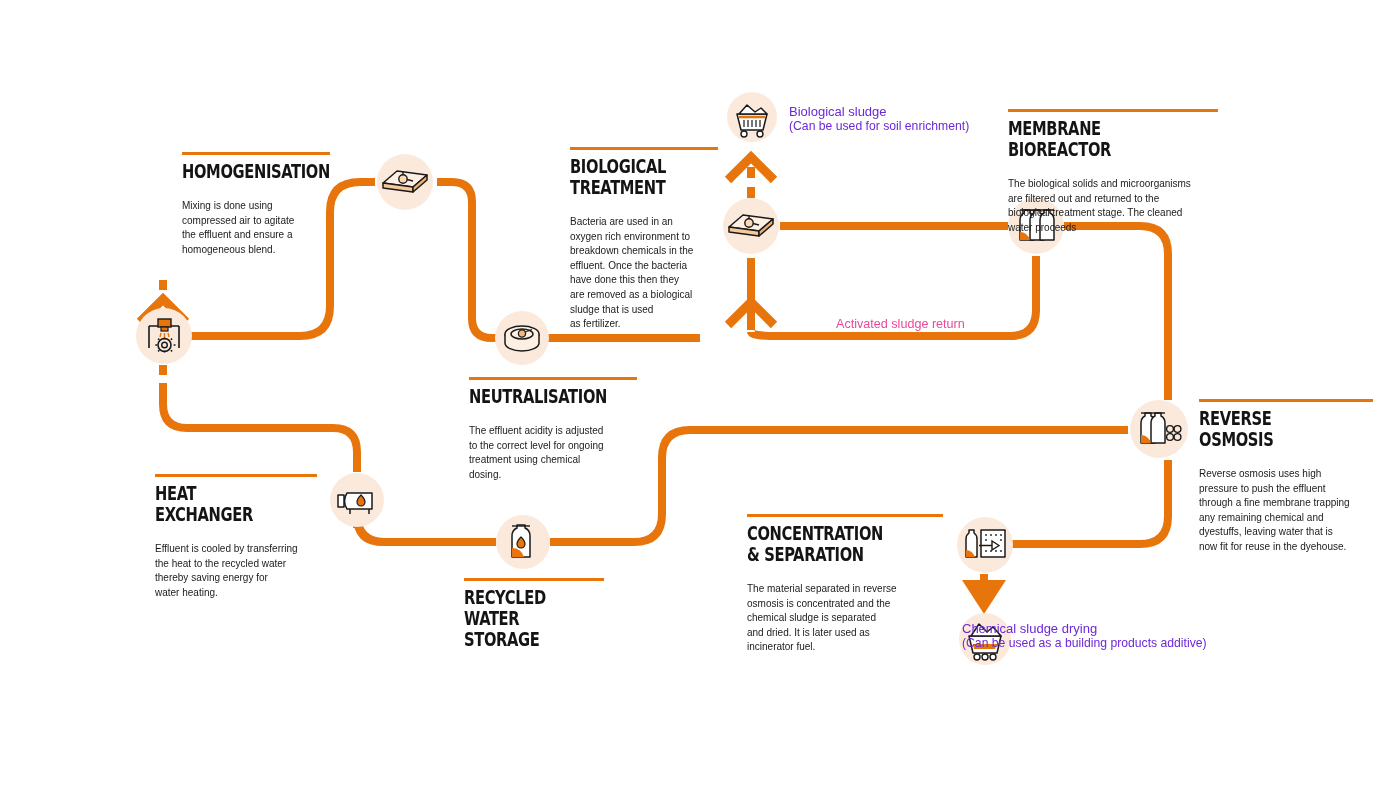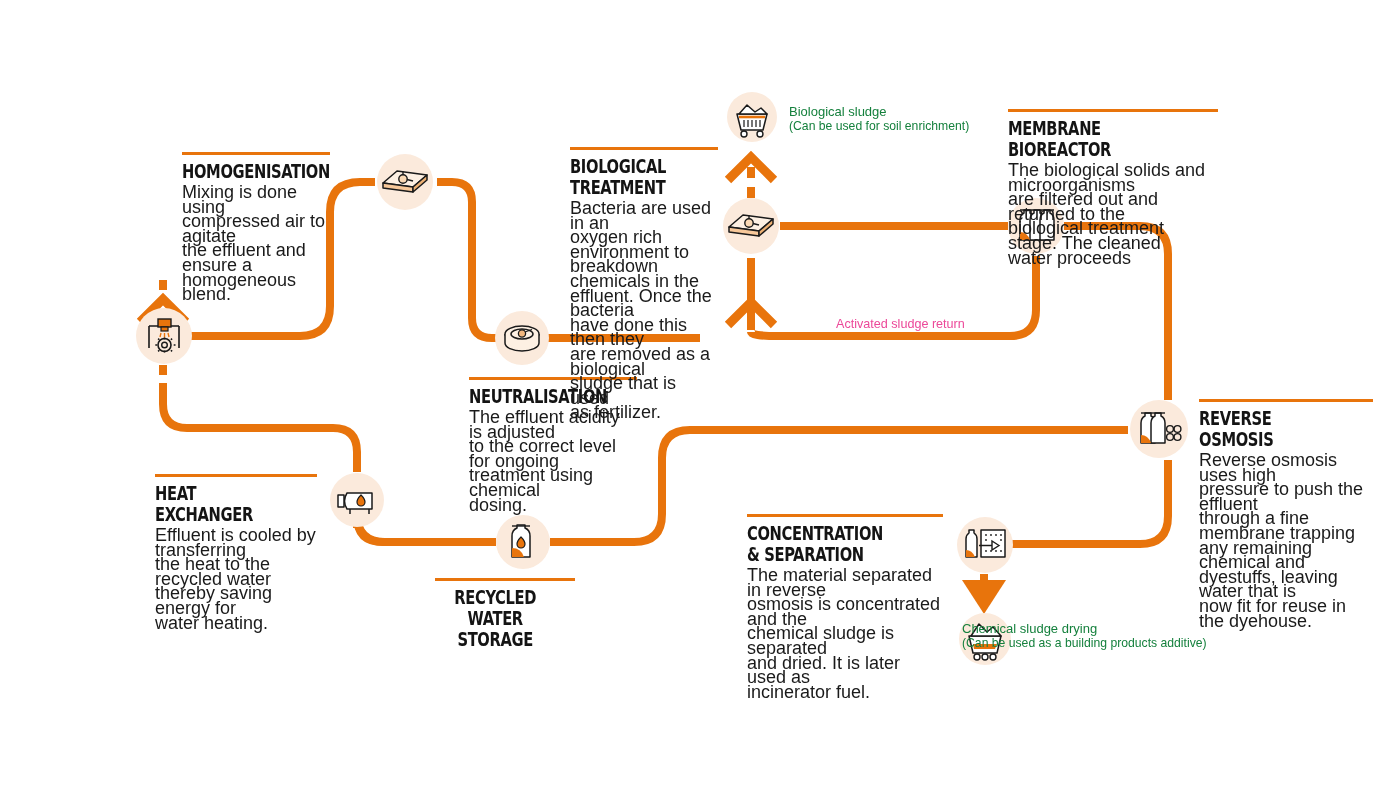--- a/index.html
+++ b/index.html
@@ -7,23 +7,23 @@
        font-family:"Liberation Sans","DejaVu Sans",sans-serif;}
   #stage{position:absolute;left:0;top:0;width:1373px;height:785px;}
   svg.flow{position:absolute;left:0;top:0;width:1373px;height:785px;}
 
   .block{position:absolute;}
   .rule{height:3px;background:#E8740C;margin-bottom:6px;}
   .ttl{font-family:"DejaVu Sans Condensed","Liberation Sans Narrow","Liberation Sans",sans-serif;
        font-weight:bold;color:#141414;font-size:19px;line-height:21px;
        letter-spacing:-0.4px;text-transform:uppercase;
        transform:scaleX(.86);transform-origin:left top;white-space:pre-line;}
-  .desc{color:#1a1a1a;font-size:18px;line-height:14.6px;margin-top:3px;white-space:pre-line;}
-
-  .tag{position:absolute;color:#15803d;font-size:12.6px;line-height:15px;}
+  .desc{color:#1a1a1a;font-size:10px;line-height:14.6px;margin-top:17px;white-space:pre-line;}
+
+  .tag{position:absolute;color:#6d28d9;font-size:12.6px;line-height:15px;}
   .tag .t1{font-size:13px;}
   .tag .t2{font-size:12.2px;}
 
   .lbl-inline{position:absolute;color:#ec4899;font-size:12.6px;}
 
   .node{position:absolute;border-radius:50%;background:#FBEADC;}
   .node svg{position:absolute;left:0;top:0;}
 </style>
 </head>
 <body>
@@ -286,21 +286,21 @@
     <div class="rule"></div>
     <div class="ttl">CONCENTRATION
 &amp; SEPARATION</div>
     <div class="desc">The material separated in reverse
 osmosis is concentrated and the
 chemical sludge is separated
 and dried. It is later used as
 incinerator fuel.</div>
   </div>
 
-  <div class="block" style="left:435px;top:578px;width:140px;text-align:center;">
+  <div class="block" style="left:464px;top:578px;width:140px;">
     <div class="rule"></div>
     <div class="ttl">RECYCLED WATER
 STORAGE</div>
   </div>
 
   <div class="block" style="left:155px;top:474px;width:162px;">
     <div class="rule"></div>
     <div class="ttl">HEAT EXCHANGER</div>
     <div class="desc">Effluent is cooled by transferring
 the heat to the recycled water

